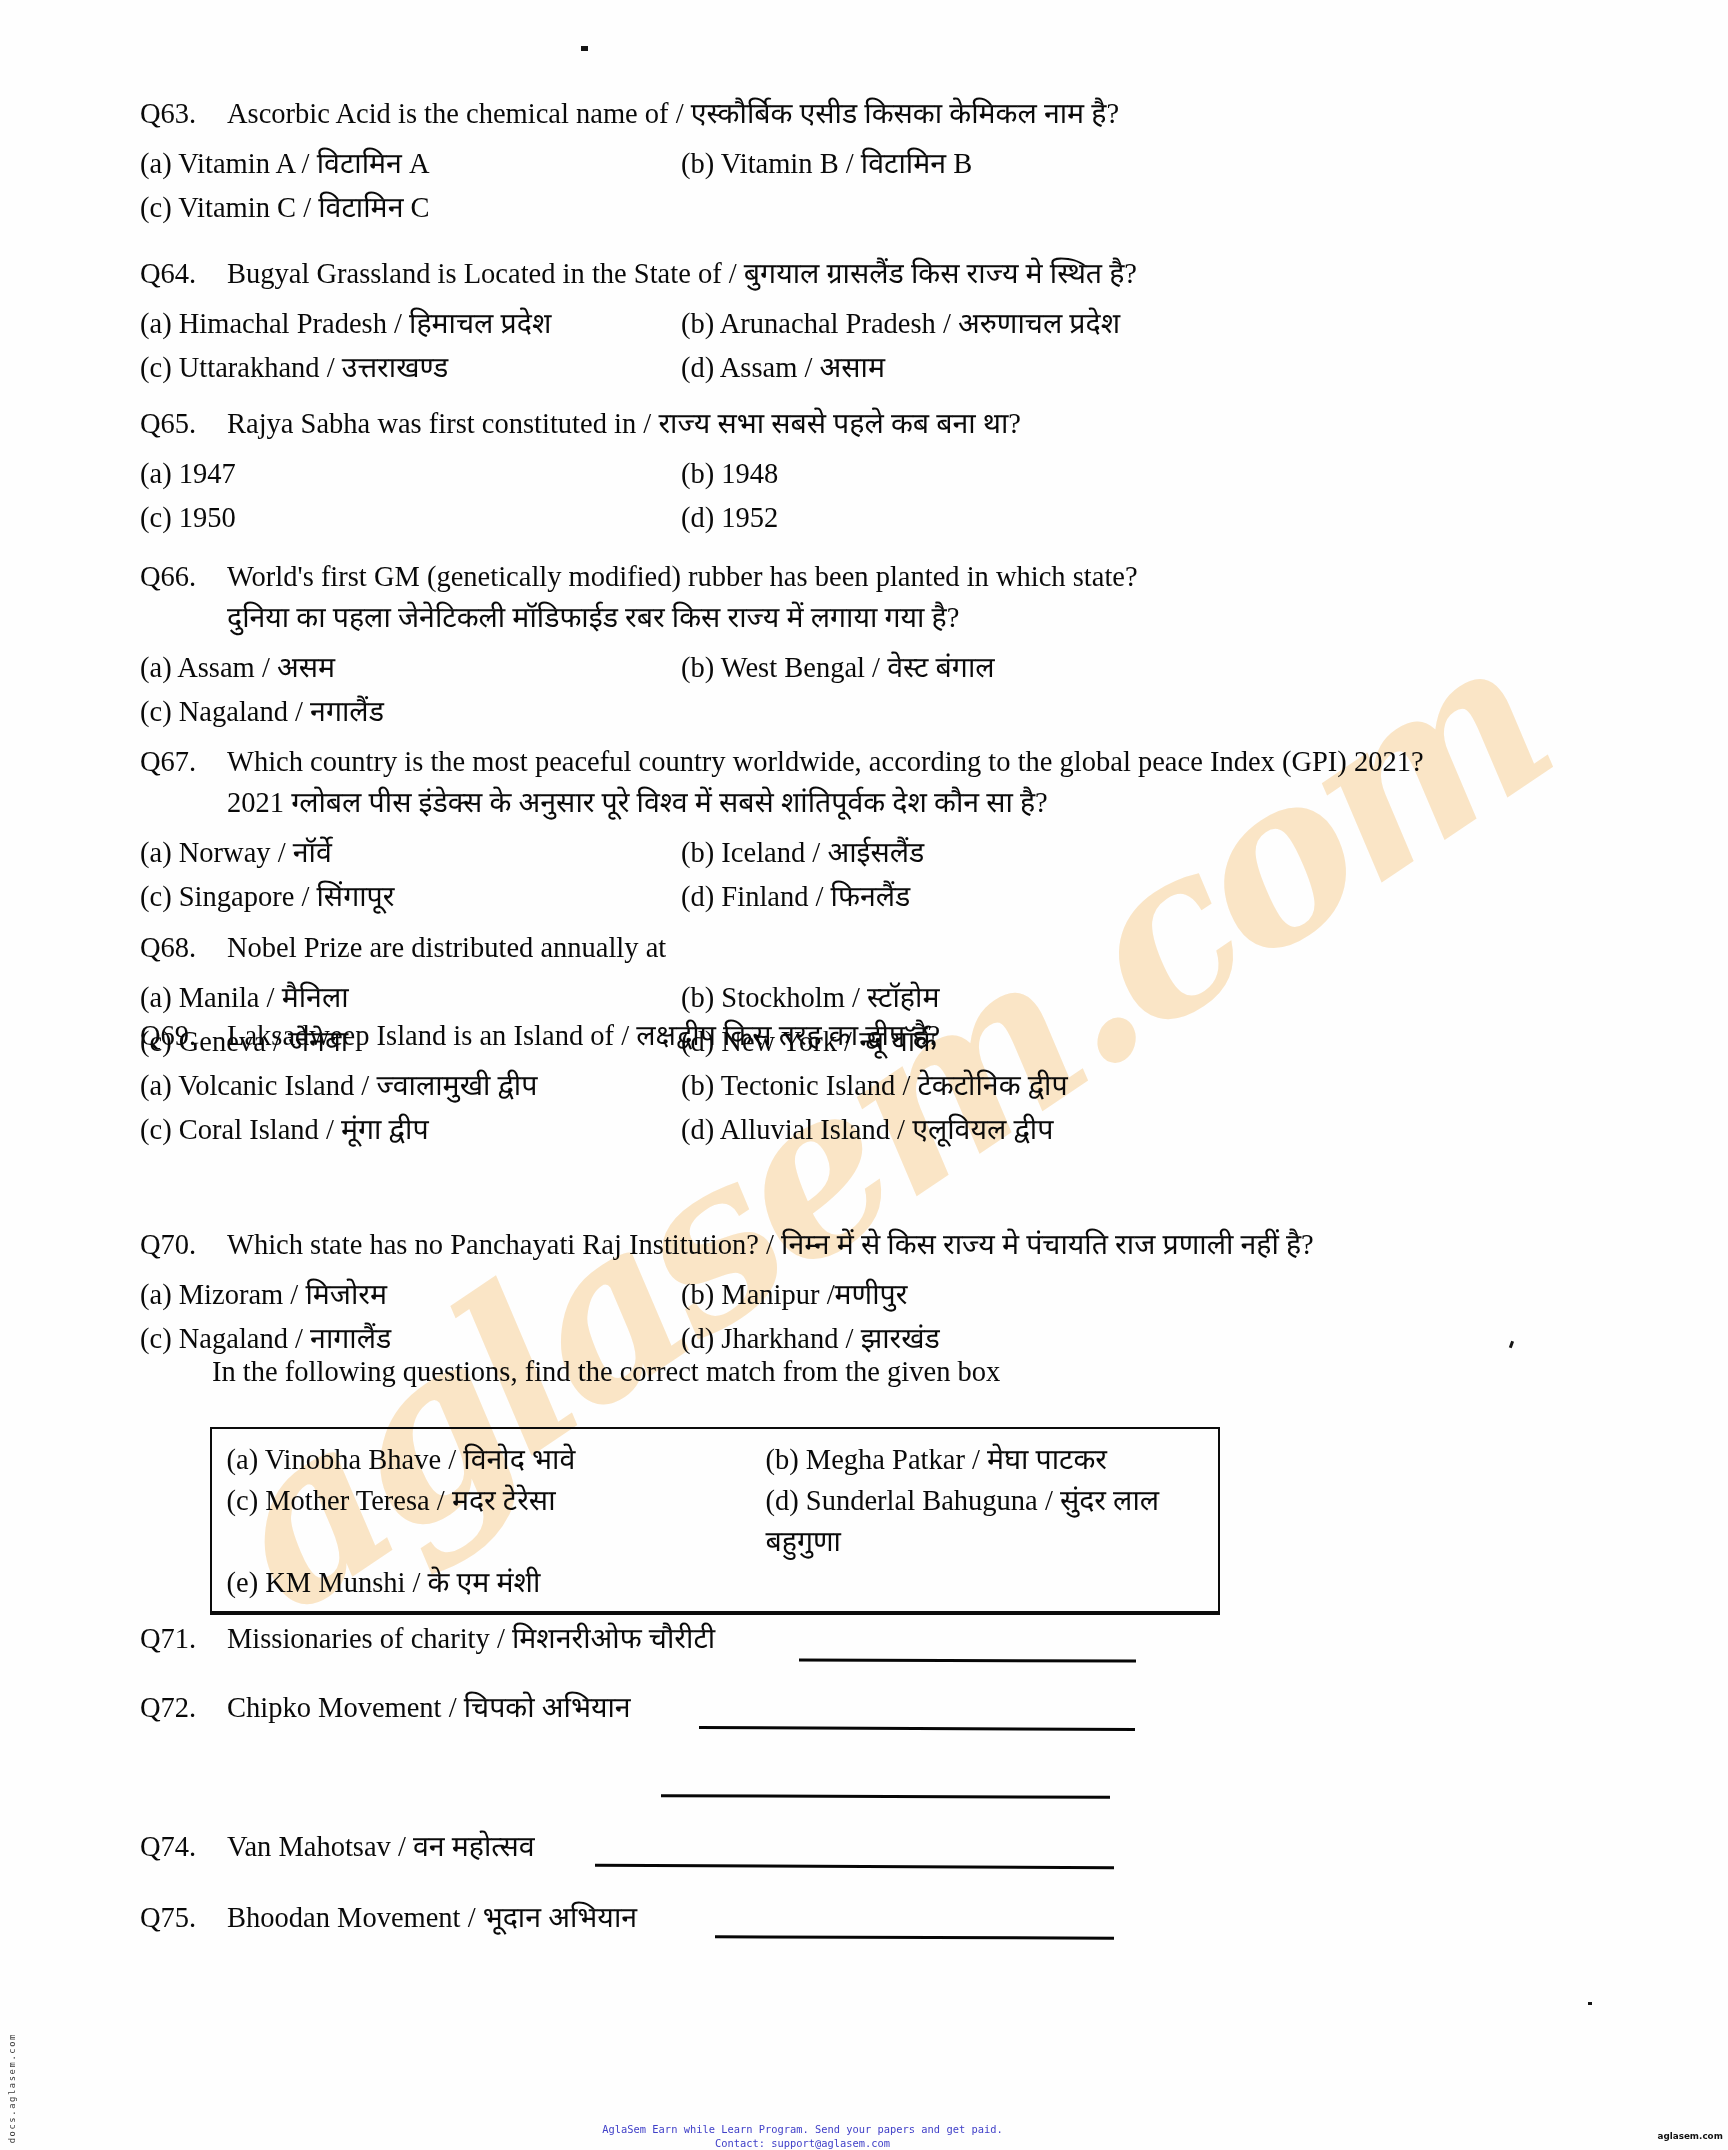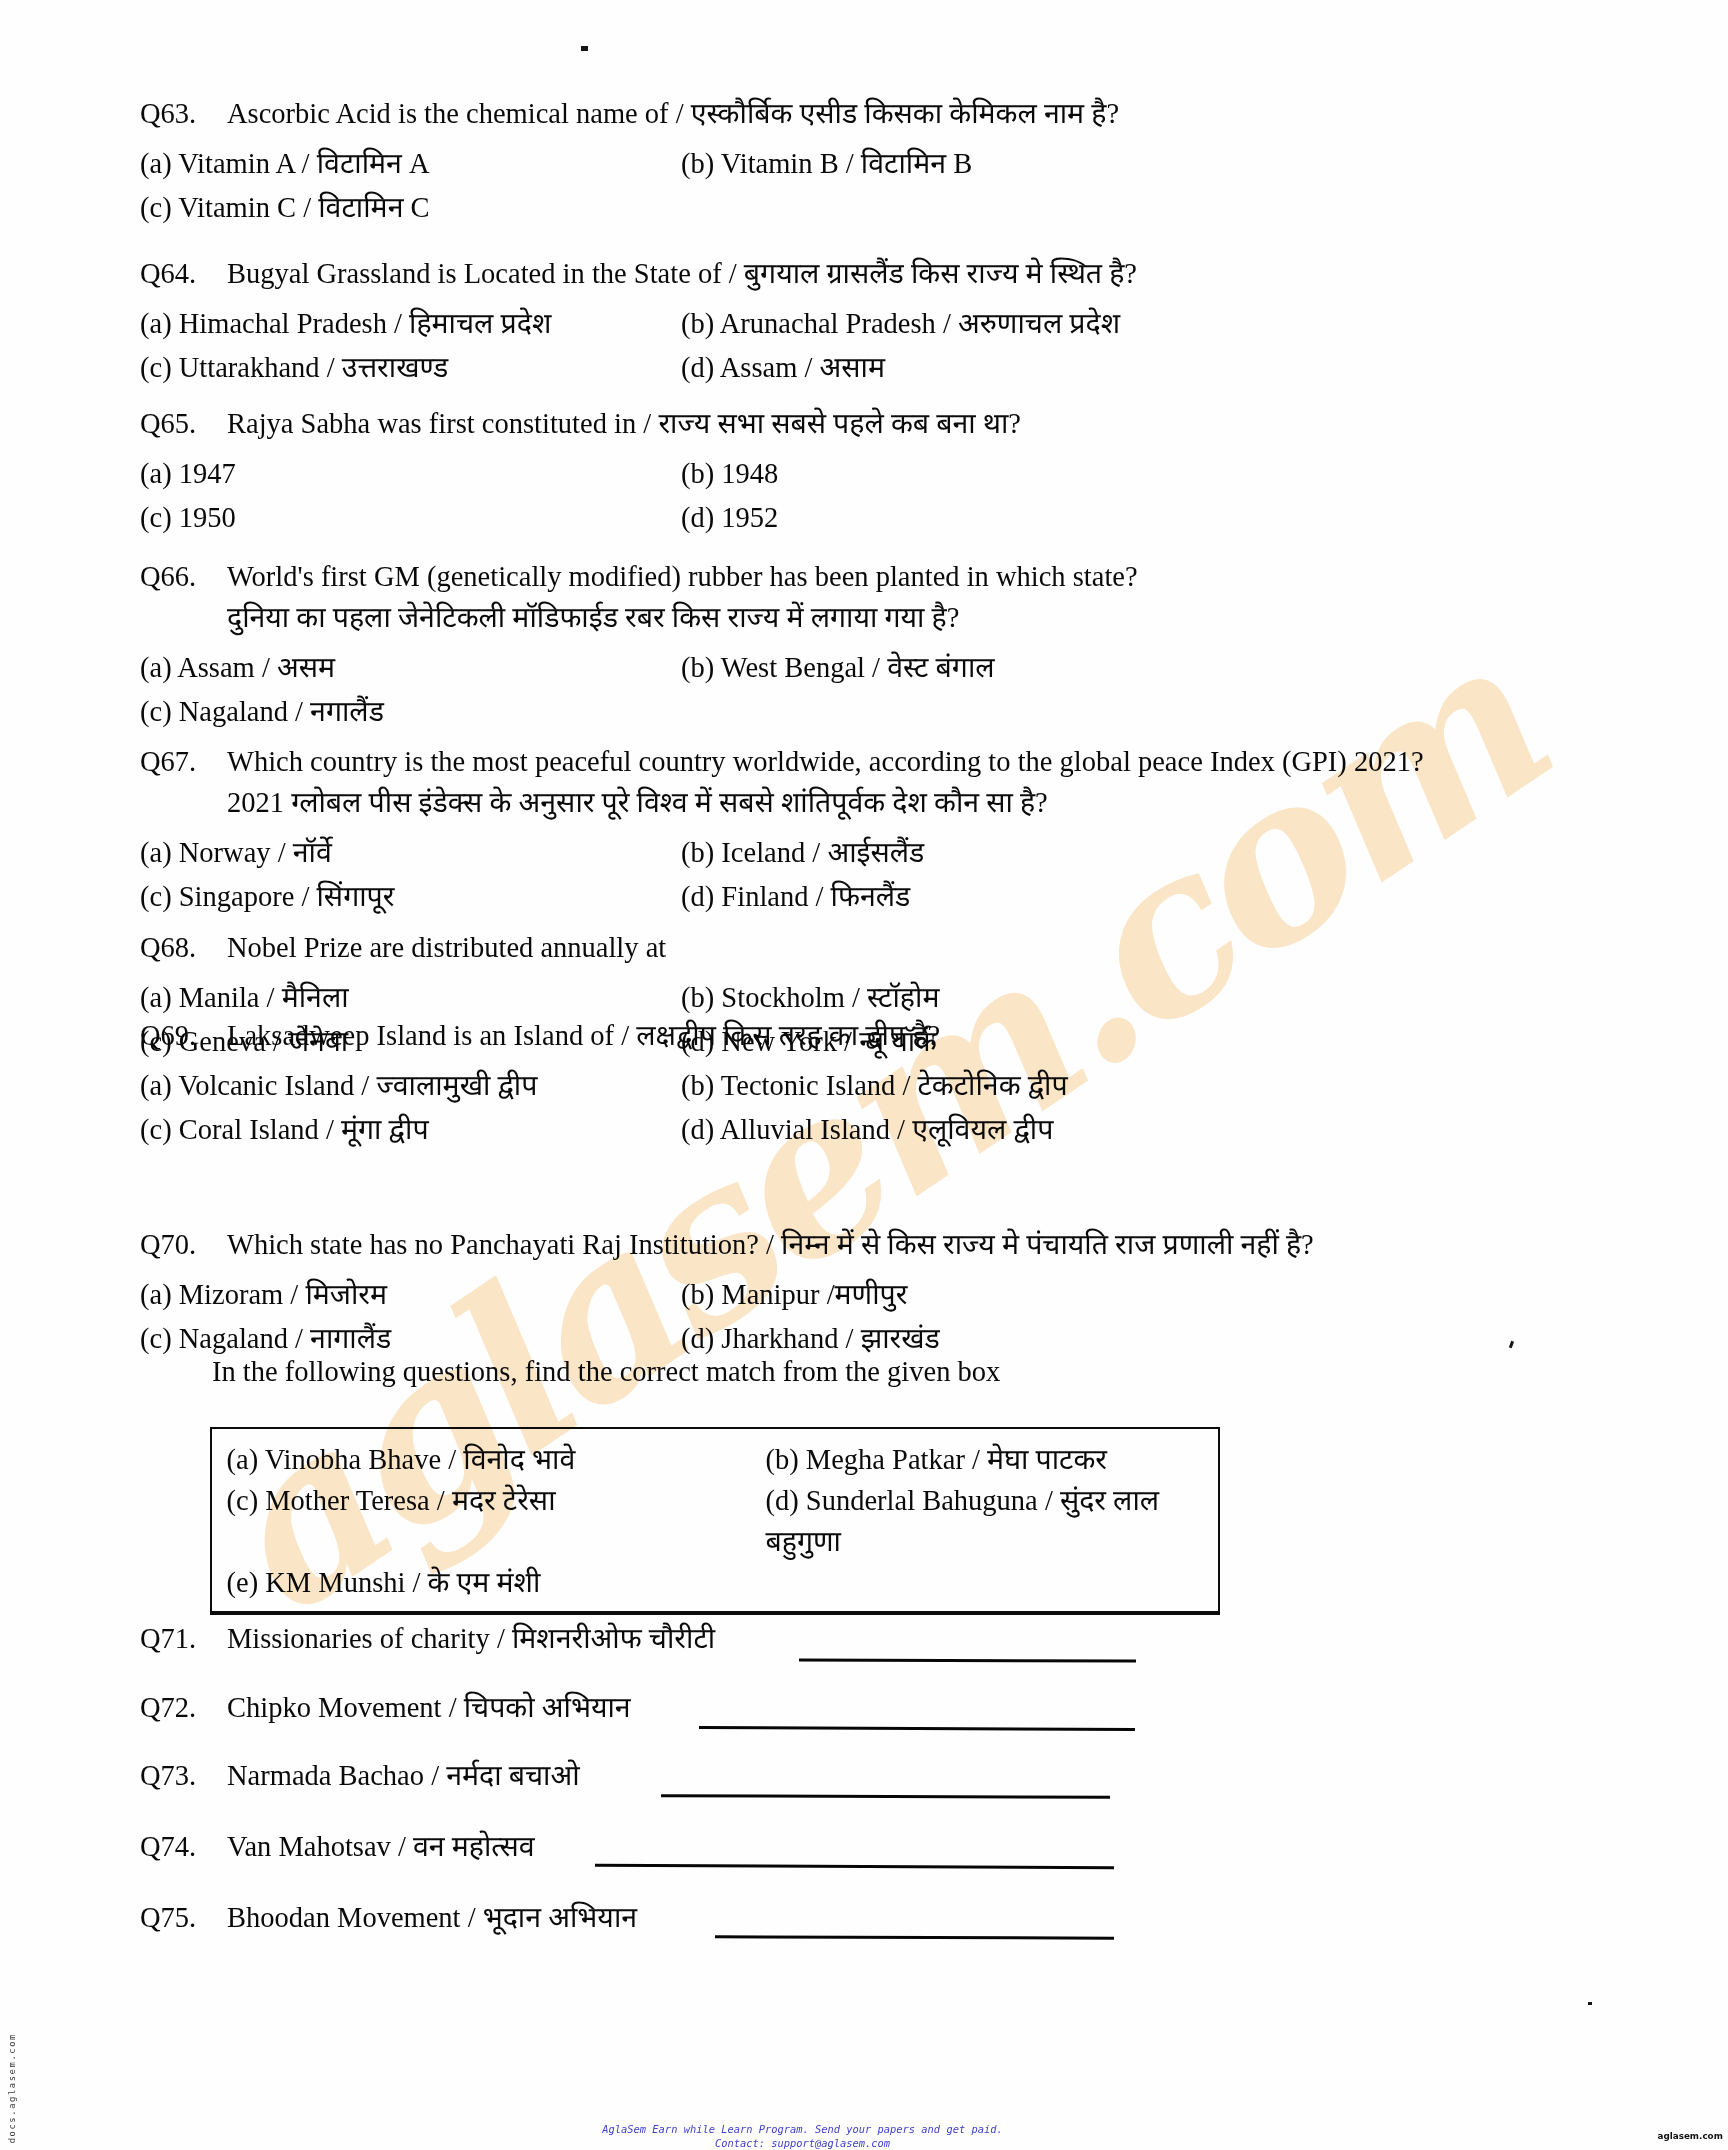--- a/index.html
+++ b/index.html
@@ -28,21 +28,21 @@
   .match-box {
     position:absolute; left:210px; top:1427px; width:1010px;
     border:2.6px solid #0c0c0c; border-bottom-width:4.7px;
     padding:10.4px 0 7.3px 14.5px;
   }
   .box-grid { display:grid; grid-template-columns:539px 1fr; line-height:41px; font-size:28.5px; }
   .blank { position:absolute; height:3.1px; background:#070707; }
   .footer {
     position:absolute; left:0; top:2123px; width:1605px; text-align:center;
     font-family:"DejaVu Sans Mono","Liberation Mono",monospace;
-    font-size:10.4px; line-height:13.5px; color:#4040c8;font-style:italic;
+    font-size:10.4px; line-height:13.5px; color:#4040c8;
   }
   .side-text {
     position:absolute; left:7.3px; bottom:7.3px;
     writing-mode:vertical-rl; transform:rotate(180deg);
     font-family:"DejaVu Sans Mono","Liberation Mono",monospace;
     font-size:8.8px; letter-spacing:1.6px; color:#3a3a3a;
   }
   .corner-text {
     position:absolute; right:6.2px; top:2131px;
     font-family:"DejaVu Sans","Liberation Sans",sans-serif;
@@ -186,26 +186,20 @@
   <div class="blank" style="left:799px;top:1659px;width:337px;transform:rotate(0.2deg);"></div>
 
   <section class="q" style="top:1687px;">
     <div class="qhead">
       <span class="qnum">Q72.</span>
       <span class="qtext">Chipko Movement / चिपको अभियान</span>
     </div>
   </section>
   <div class="blank" style="left:699px;top:1727px;width:436px;transform:rotate(0.25deg);"></div>
 
-  <section class="q" style="top:1755px;">
-    <div class="qhead">
-      <span class="qnum">Q73.</span>
-      <span class="qtext">Narmada Bachao / नर्मदा बचाओ</span>
-    </div>
-  </section>
   <div class="blank" style="left:661px;top:1795px;width:449px;transform:rotate(0.2deg);"></div>
 
   <section class="q" style="top:1826px;">
     <div class="qhead">
       <span class="qnum">Q74.</span>
       <span class="qtext">Van Mahotsav / वन महोत्सव</span>
     </div>
   </section>
   <div class="blank" style="left:595px;top:1865px;width:519px;transform:rotate(0.3deg);"></div>
 

